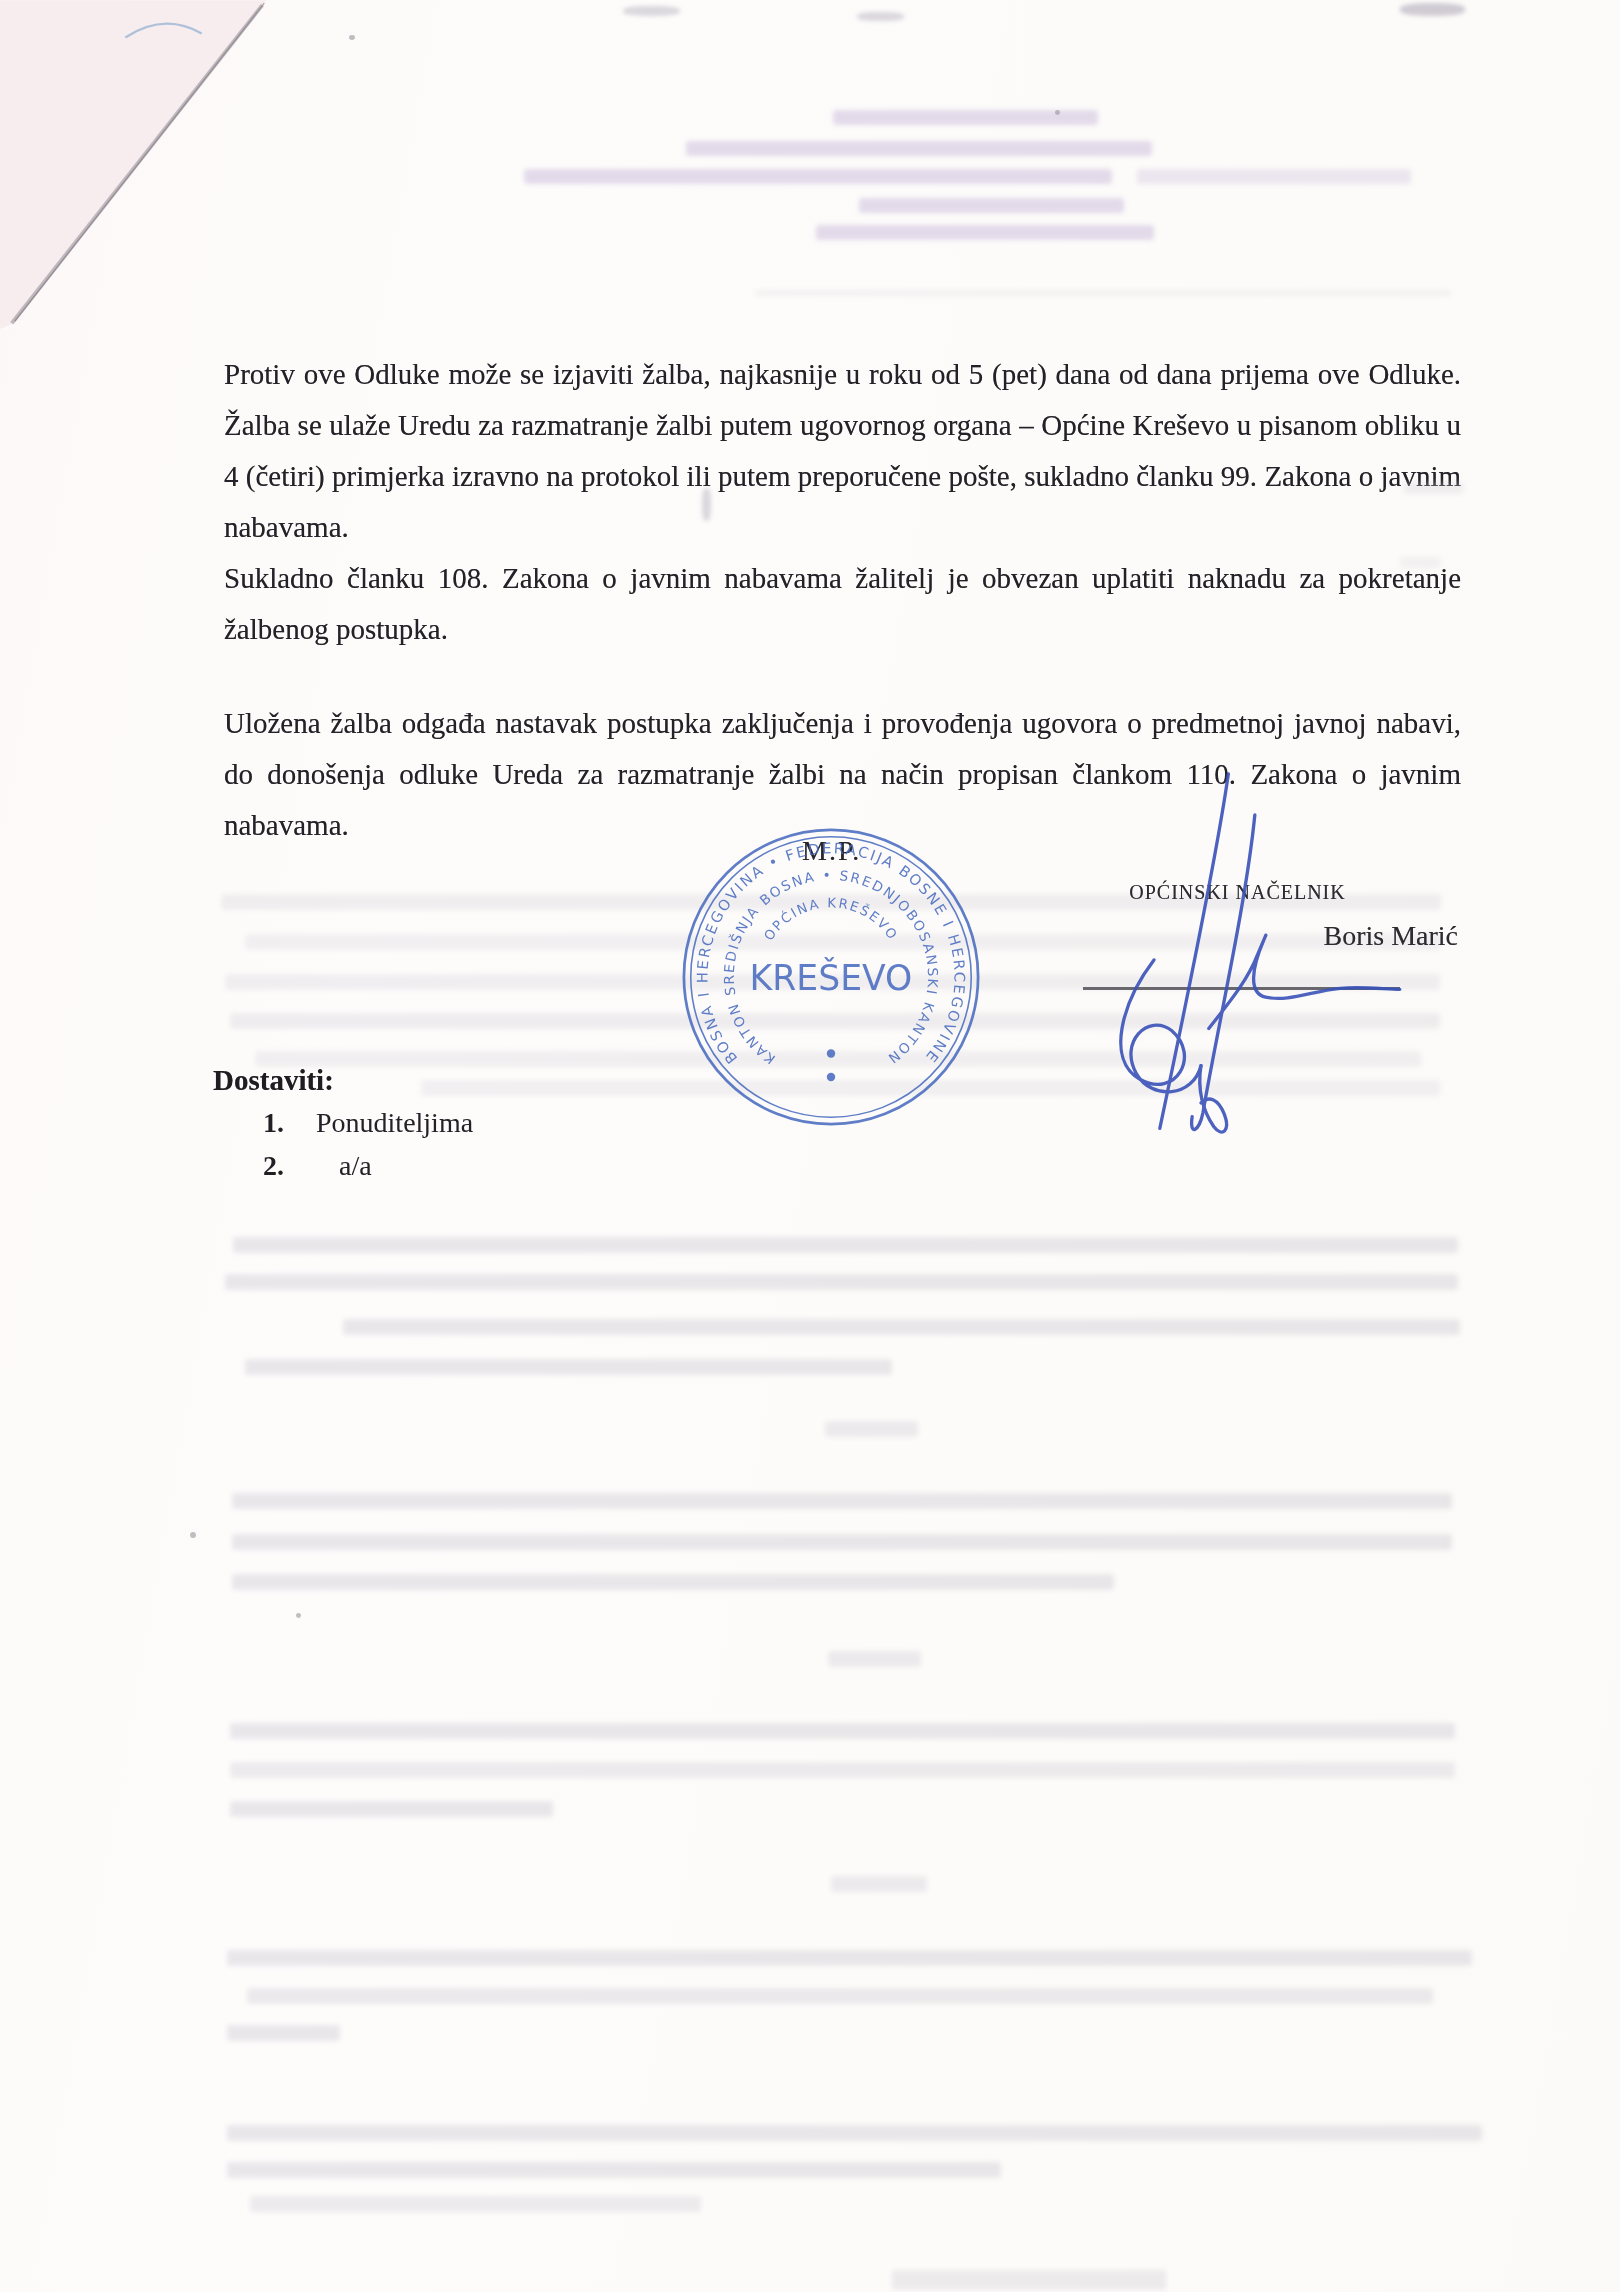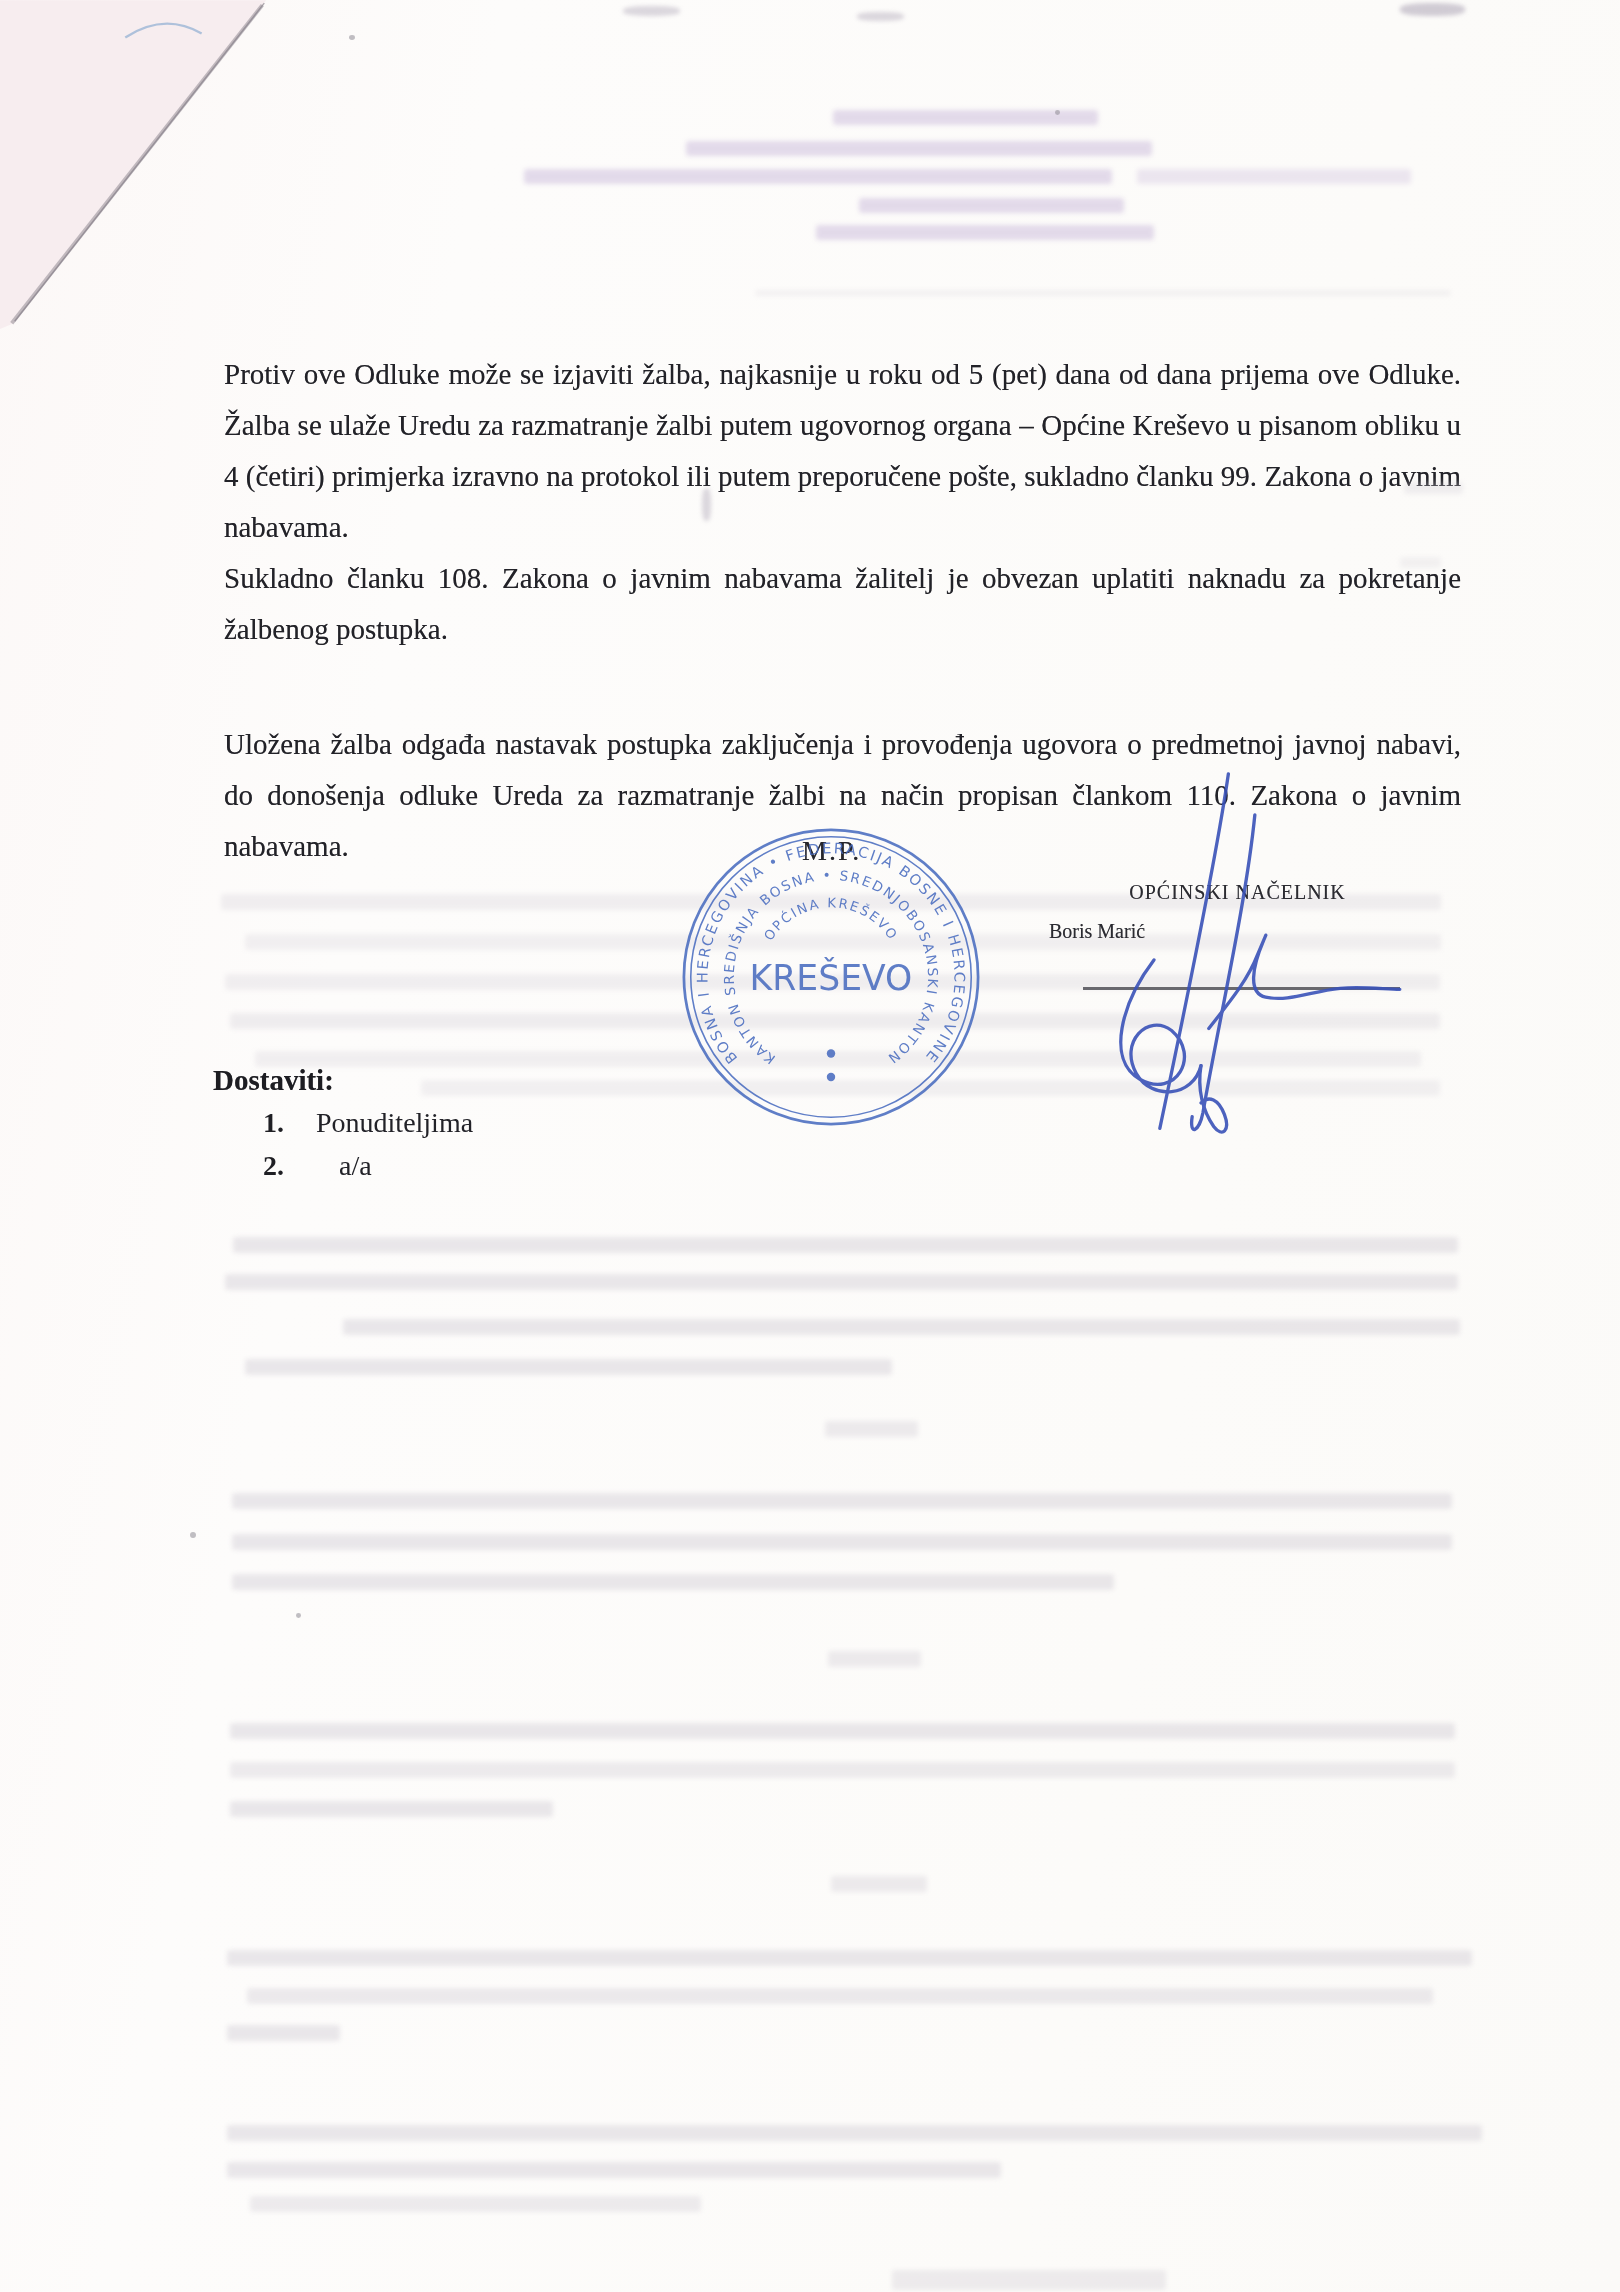--- a/index.html
+++ b/index.html
@@ -9,30 +9,30 @@
     overflow:hidden;font-family:"Liberation Serif",serif;color:#1f1f24;
   }
   .abs{position:absolute;}
   
   .doc-heading{left:214px;top:282px;font-size:32px;font-weight:bold;letter-spacing:0.5px;color:#1b1b20;
     text-shadow:0 0 0.5px rgba(20,20,25,.55);}
   .body-block{left:224px;width:1237px;font-size:29px;line-height:51px;text-align:justify;
     color:#222228;text-shadow:0 0 0.5px rgba(25,25,30,.5);}
   .para{margin:0;}
   #body1{top:349px;}
-  #body2{top:698px;margin-top:21px;}
+  #body2{top:698px;}
   
   .dist-label{left:213px;top:1064px;font-size:29px;font-weight:bold;color:#1d1d22;
     text-shadow:0 0 0.5px rgba(20,20,25,.5);}
   .dnum{position:absolute;font-size:28px;font-weight:bold;color:#1f1f24;}
   .ditem{position:absolute;font-size:28px;color:#222228;}
   
   .sig-title{left:1071px;top:881px;width:333px;font-size:20px;letter-spacing:1px;color:#2b2b31;
     text-align:center;white-space:nowrap;text-shadow:0 0 0.5px rgba(30,30,40,.4);}
-  .sig-name{left:1049px;top:920px;width:333px;font-size:20px;color:#2b2b31;text-align:left;
+  .sig-name{left:1125px;top:920px;width:333px;font-size:28px;color:#2b2b31;text-align:right;
     text-shadow:0 0 0.5px rgba(30,30,40,.4);}
   .sig-line{left:1083px;top:987px;width:317px;height:2.5px;background:#45454c;opacity:.8;}
   .mp-label{left:802px;top:835px;font-size:28px;letter-spacing:2px;color:#26262c;
     text-shadow:0 0 0.5px rgba(20,20,30,.5);}
   
   .bl{position:absolute;height:15.7px;background:#cfcad3;filter:blur(2.5px);border-radius:2.9px;opacity:.42;}
   .lh{position:absolute;height:14.7px;background:#c9b9da;filter:blur(2.9px);border-radius:2.9px;opacity:.5;}
   .smudge{position:absolute;background:#b9b2c0;filter:blur(2px);border-radius:40%;opacity:.5;}
   .speck{position:absolute;background:#8e8a94;border-radius:50%;opacity:.55;}
   .stamp-wrap{left:679px;top:825px;width:304px;height:304px;opacity:.88;}

